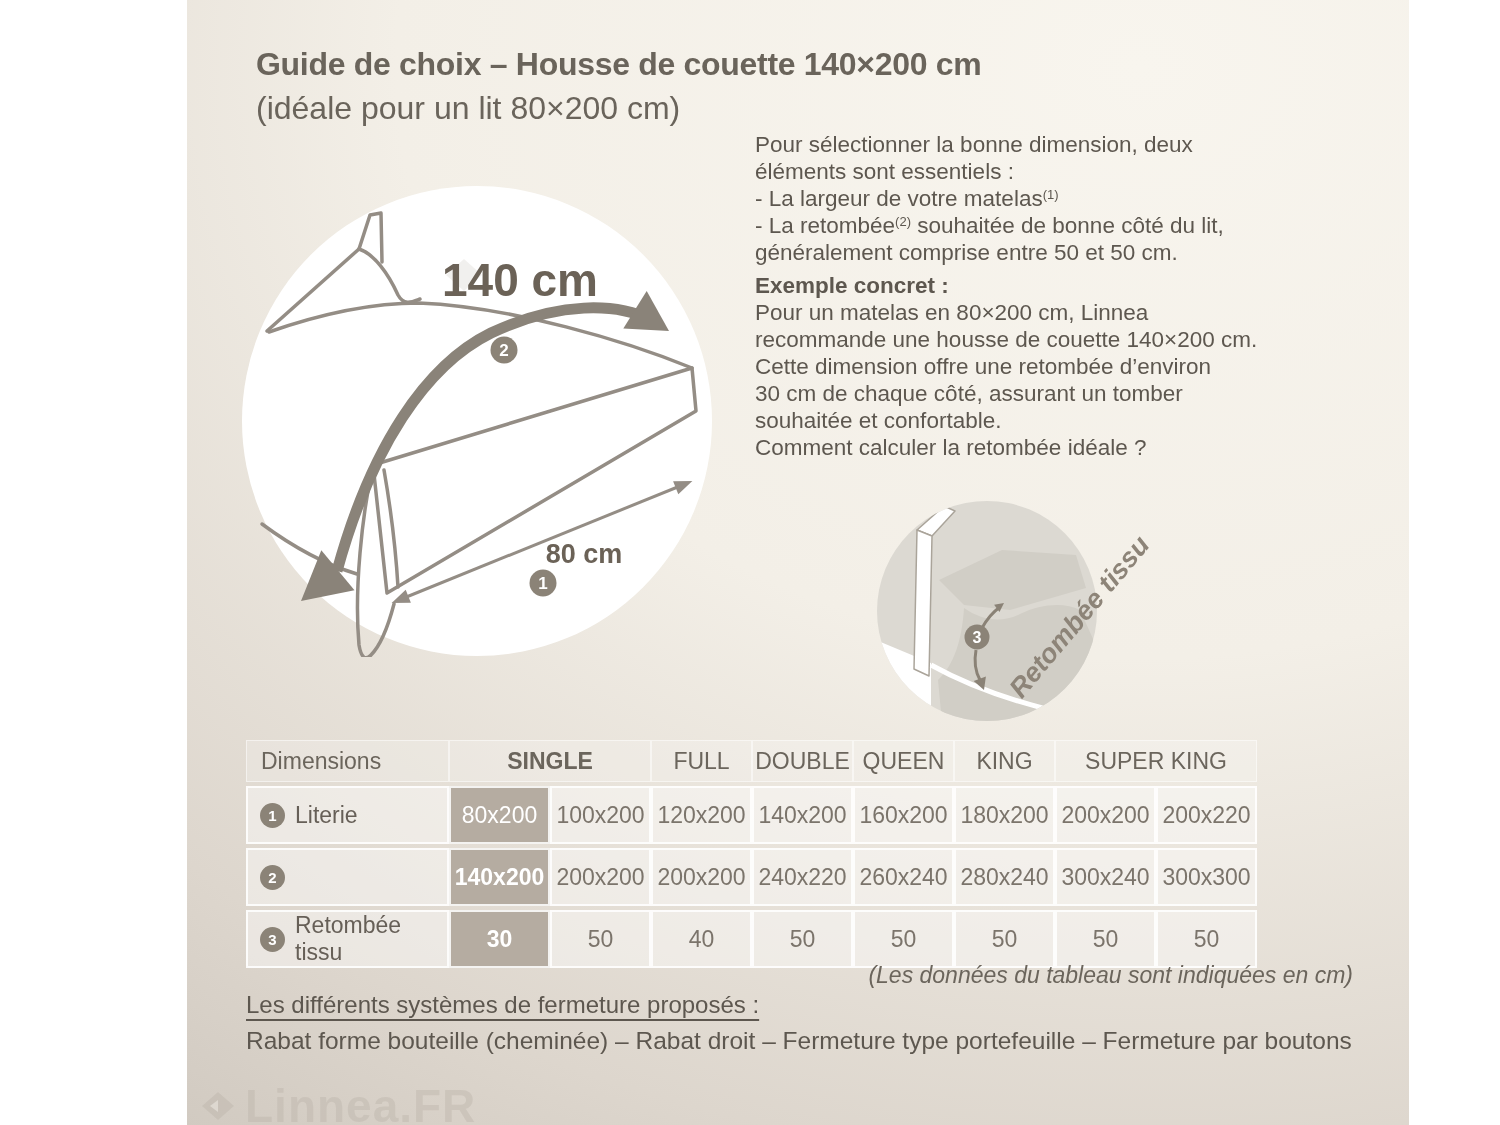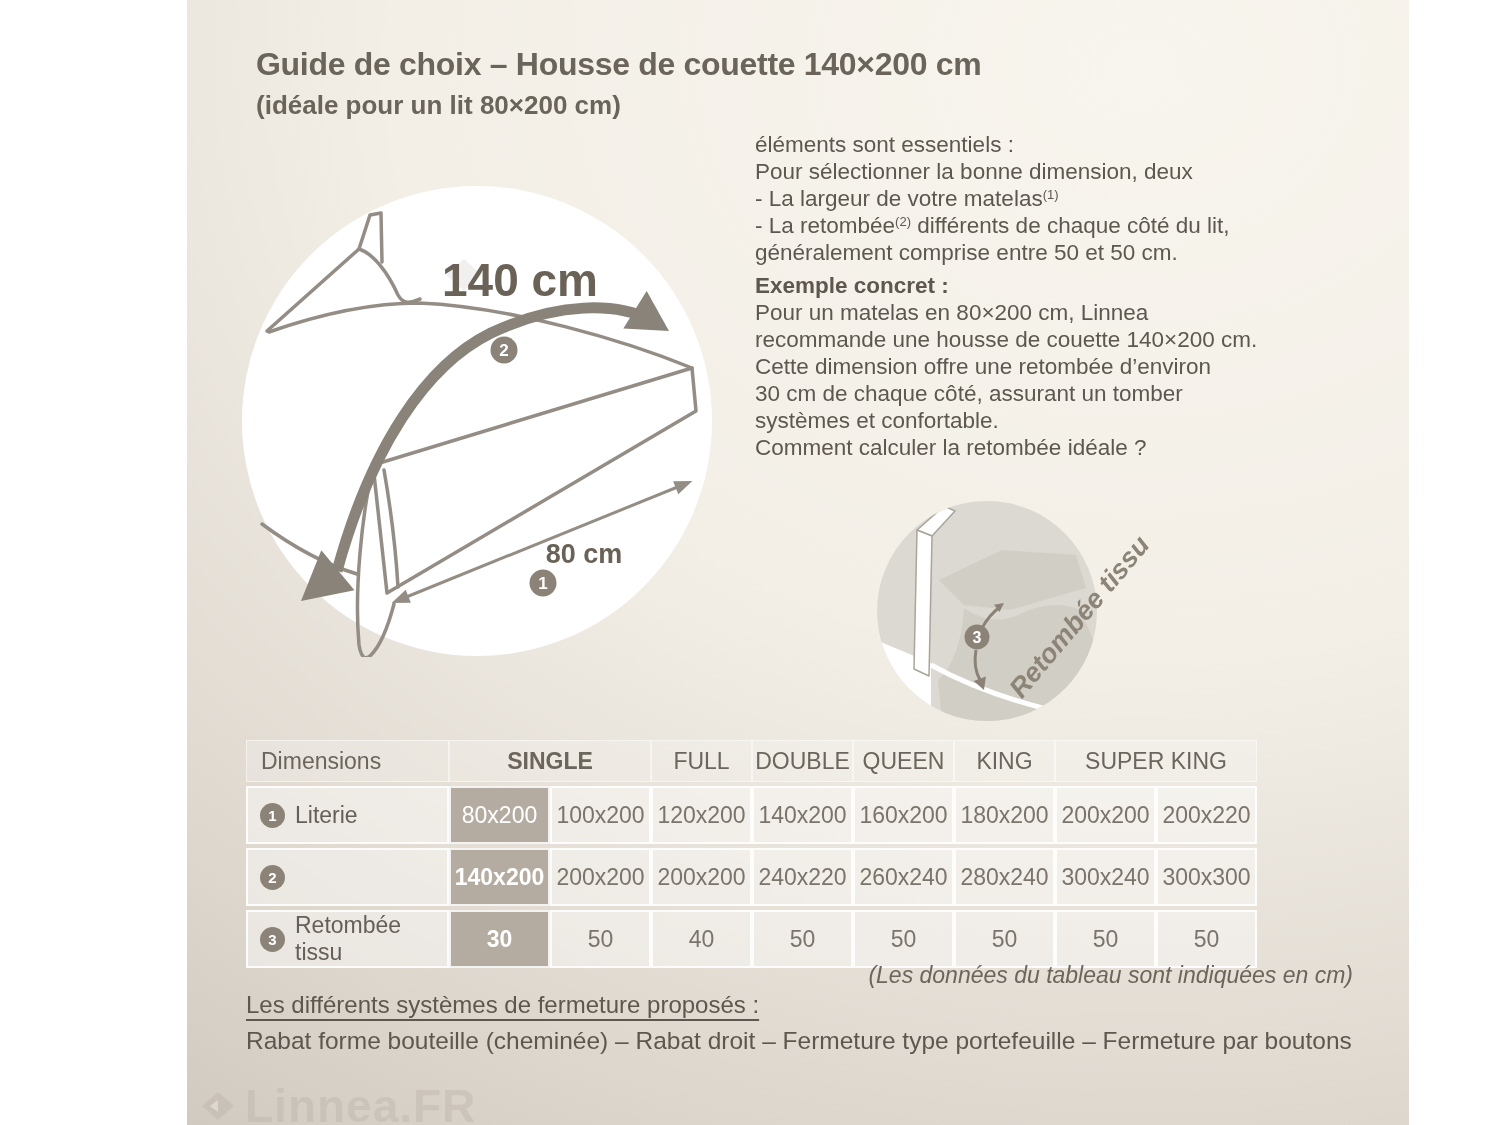--- a/index.html
+++ b/index.html
@@ -2,21 +2,21 @@
 <html><head>
 <meta charset="utf-8">
 <style>
   html,body{margin:0;padding:0;background:#fff;}
   .page{position:relative;width:1500px;height:1125px;background:#ffffff;overflow:hidden;
         font-family:"Liberation Sans","DejaVu Sans",sans-serif;}
   .canvas{position:absolute;left:187px;top:0;width:1222px;height:1125px;overflow:hidden;
           background:radial-gradient(145% 125% at 78% 6%, #f8f5ee 0%, #f3efe7 42%, #ddd6cd 78%, #cbc4bb 100%);}
   .abs{position:absolute;}
   .title{left:69px;top:46px;font-size:32px;font-weight:bold;color:#6a645b;letter-spacing:-0.3px;}
-  .subtitle{left:69px;top:90px;font-size:26px;font-weight:bold;color:#6a645b;}
+  .subtitle{left:69px;top:90px;font-size:32px;font-weight:normal;color:#6a645b;}
   .textblock{font-size:22.5px;line-height:27px;color:#5d574f;}
   .intro{left:568px;top:131px;}
   .example{left:568px;top:272px;}
   .bold{font-weight:bold;}
   sup.fn{font-size:13px;line-height:0;vertical-align:7px;}
   
   .bigcircle{left:54px;top:185px;}
   .smallcircle{left:689px;top:500px;}
   svg text{font-family:"Liberation Sans","DejaVu Sans",sans-serif;}
   .retombee-label{left:840px;top:673px;font-size:27px;font-weight:bold;font-style:italic;color:#8d8478;
@@ -48,34 +48,34 @@
 </head>
 <body>
 
 <div class="page">
   <div class="canvas">
 
     <div class="abs title">Guide de choix – Housse de couette 140×200 cm</div>
     <div class="abs subtitle">(idéale pour un lit 80×200 cm)</div>
 
     <div class="abs textblock intro">
+      <div>Pour sélectionner la bonne dimension, deux</div>
       <div>éléments sont essentiels :</div>
-      <div>Pour sélectionner la bonne dimension, deux</div>
       <div><span>- La largeur de votre matelas</span><sup class="fn">(1)</sup></div>
-      <div><span>- La retombée</span><sup class="fn">(2)</sup><span> différents de chaque côté du lit,</span></div>
+      <div><span>- La retombée</span><sup class="fn">(2)</sup><span> souhaitée de bonne côté du lit,</span></div>
       <div>généralement comprise entre 50 et 50 cm.</div>
     </div>
 
     <div class="abs textblock example">
       <div class="bold">Exemple concret :</div>
       <div>Pour un matelas en 80×200 cm, Linnea</div>
       <div>recommande une housse de couette 140×200 cm.</div>
       <div>Cette dimension offre une retombée d’environ</div>
       <div>30 cm de chaque côté, assurant un tomber</div>
-      <div>systèmes et confortable.</div>
+      <div>souhaitée et confortable.</div>
       <div>Comment calculer la retombée idéale ?</div>
     </div>
 
     <svg class="abs bigcircle" width="472" height="472" viewBox="0 0 472 472">
       <circle cx="236" cy="236" r="235" fill="#ffffff"></circle>
       <path d="M223,74 L241,90 L223,106 L205,90 Z" fill="#b4ac9f" opacity="0.18"></path>
 
       <g stroke="#948d85" stroke-width="3.5" fill="none" stroke-linecap="round" stroke-linejoin="round">
         <path d="M28,147 C85,127 135,118 178,118 C272,122 385,156 451,183"></path>
         <path d="M26,146 L118,64"></path>

